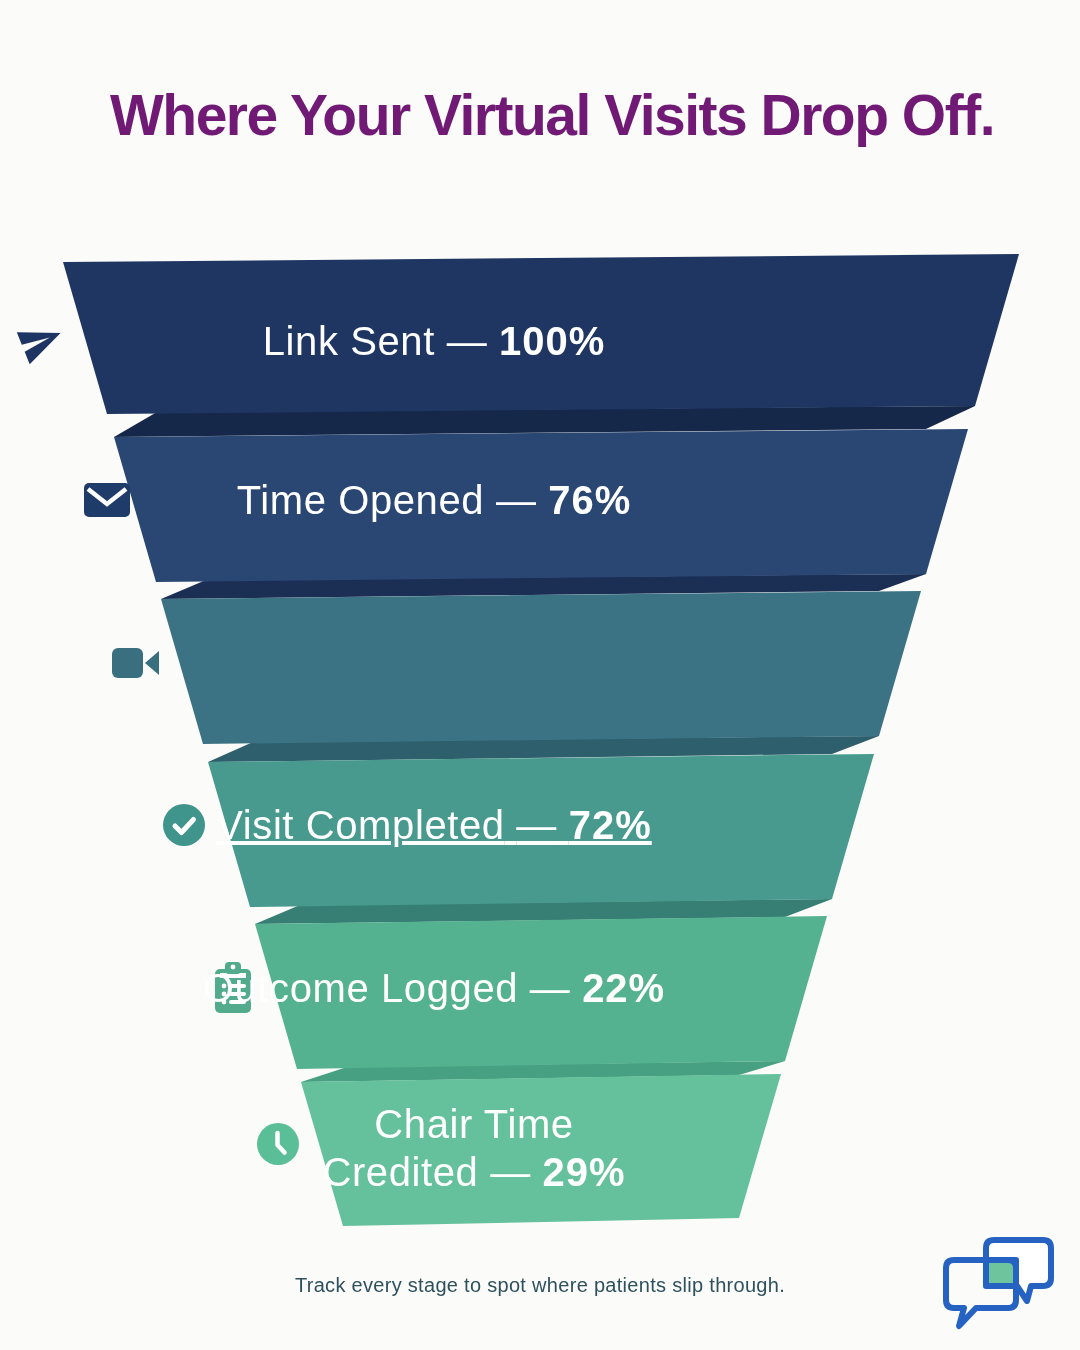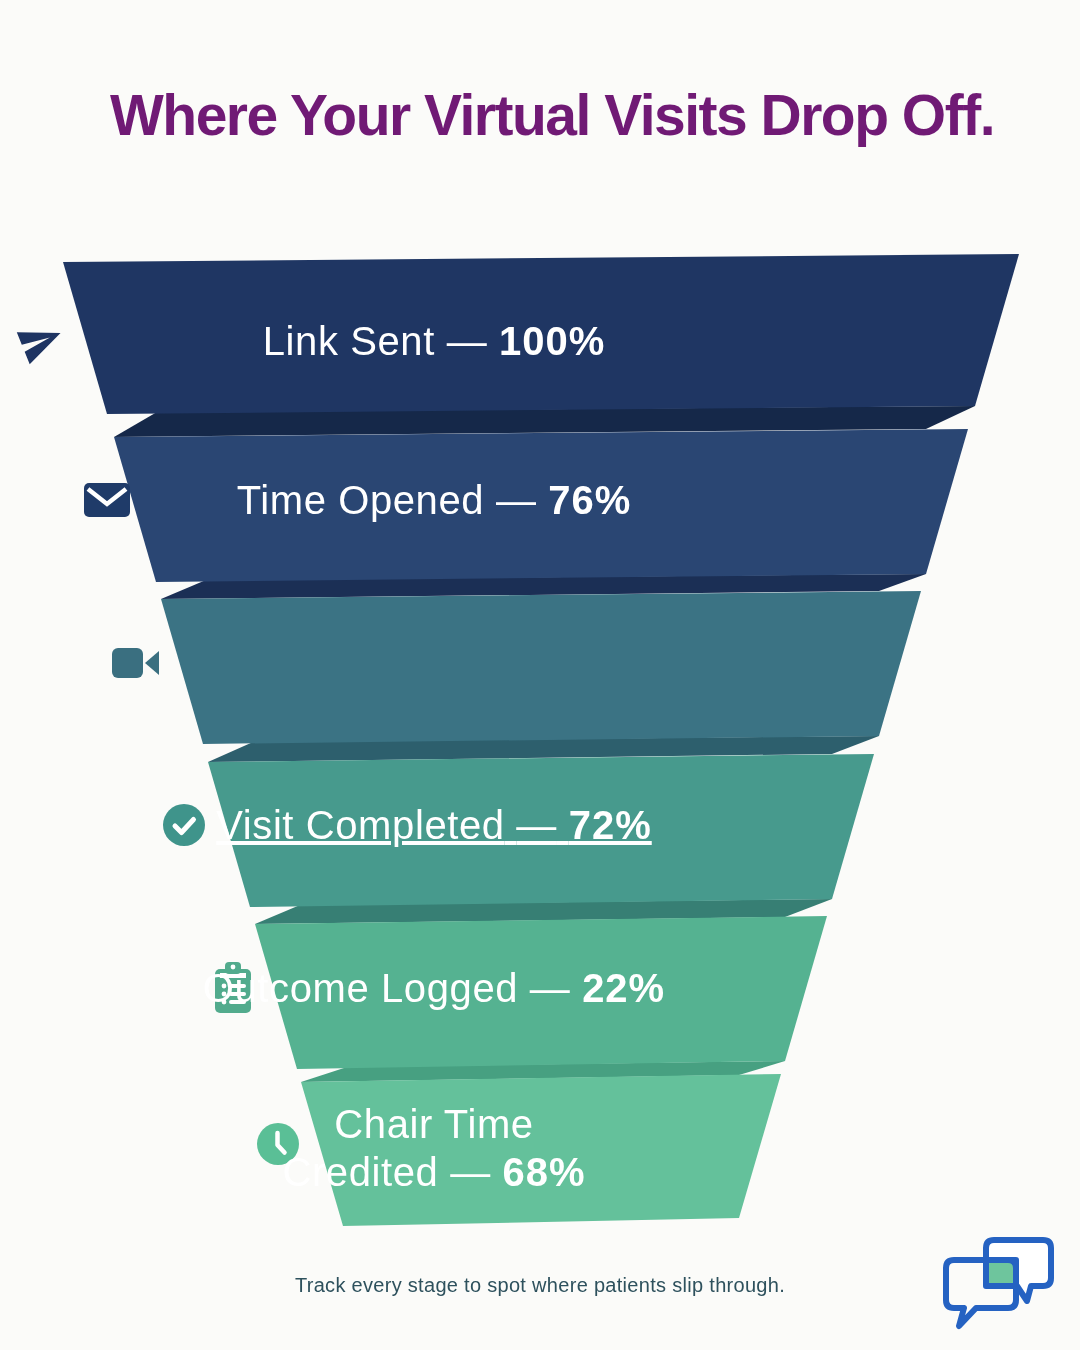--- a/index.html
+++ b/index.html
@@ -103,25 +103,25 @@
   <div class="stage-label" style="top:801px;text-decoration:underline;">
     <span>Visit Completed</span>
     <span class="sep">—</span>
     <span class="pct">72%</span>
   </div>
   <div class="stage-label" style="top:964px;">
     <span>Outcome Logged</span>
     <span class="sep">—</span>
     <span class="pct">22%</span>
   </div>
-  <div class="stage-label two-line" style="top:1100px;">
+  <div class="stage-label two-line" style="top:1100px;margin-left:40px;">
     <span>Chair Time</span><br>
     <span>Credited</span>
     <span class="sep">—</span>
-    <span class="pct">68%</span>
+    <span class="pct">29%</span>
   </div>
 
   <div class="footer-text">Track every stage to spot where patients slip through.</div>
 
   <svg class="logo" width="120" height="100" viewBox="0 0 120 100">
 
     <path d="M56 6 H105 Q113 6 113 14 V44 Q113 52 105 52 H93 L89 67 L79 52 H56 Q48 52 48 44 V14 Q48 6 56 6 Z" fill="#ffffff" stroke-width="6" stroke-linejoin="round" stroke="#2562c2"></path>
 
     <rect x="48" y="26" width="30" height="26" fill="#6ec59d"></rect>
     <rect x="48" y="26" width="30" height="26" fill="none" stroke-width="6" stroke-linejoin="round" stroke="#2562c2"></rect>

